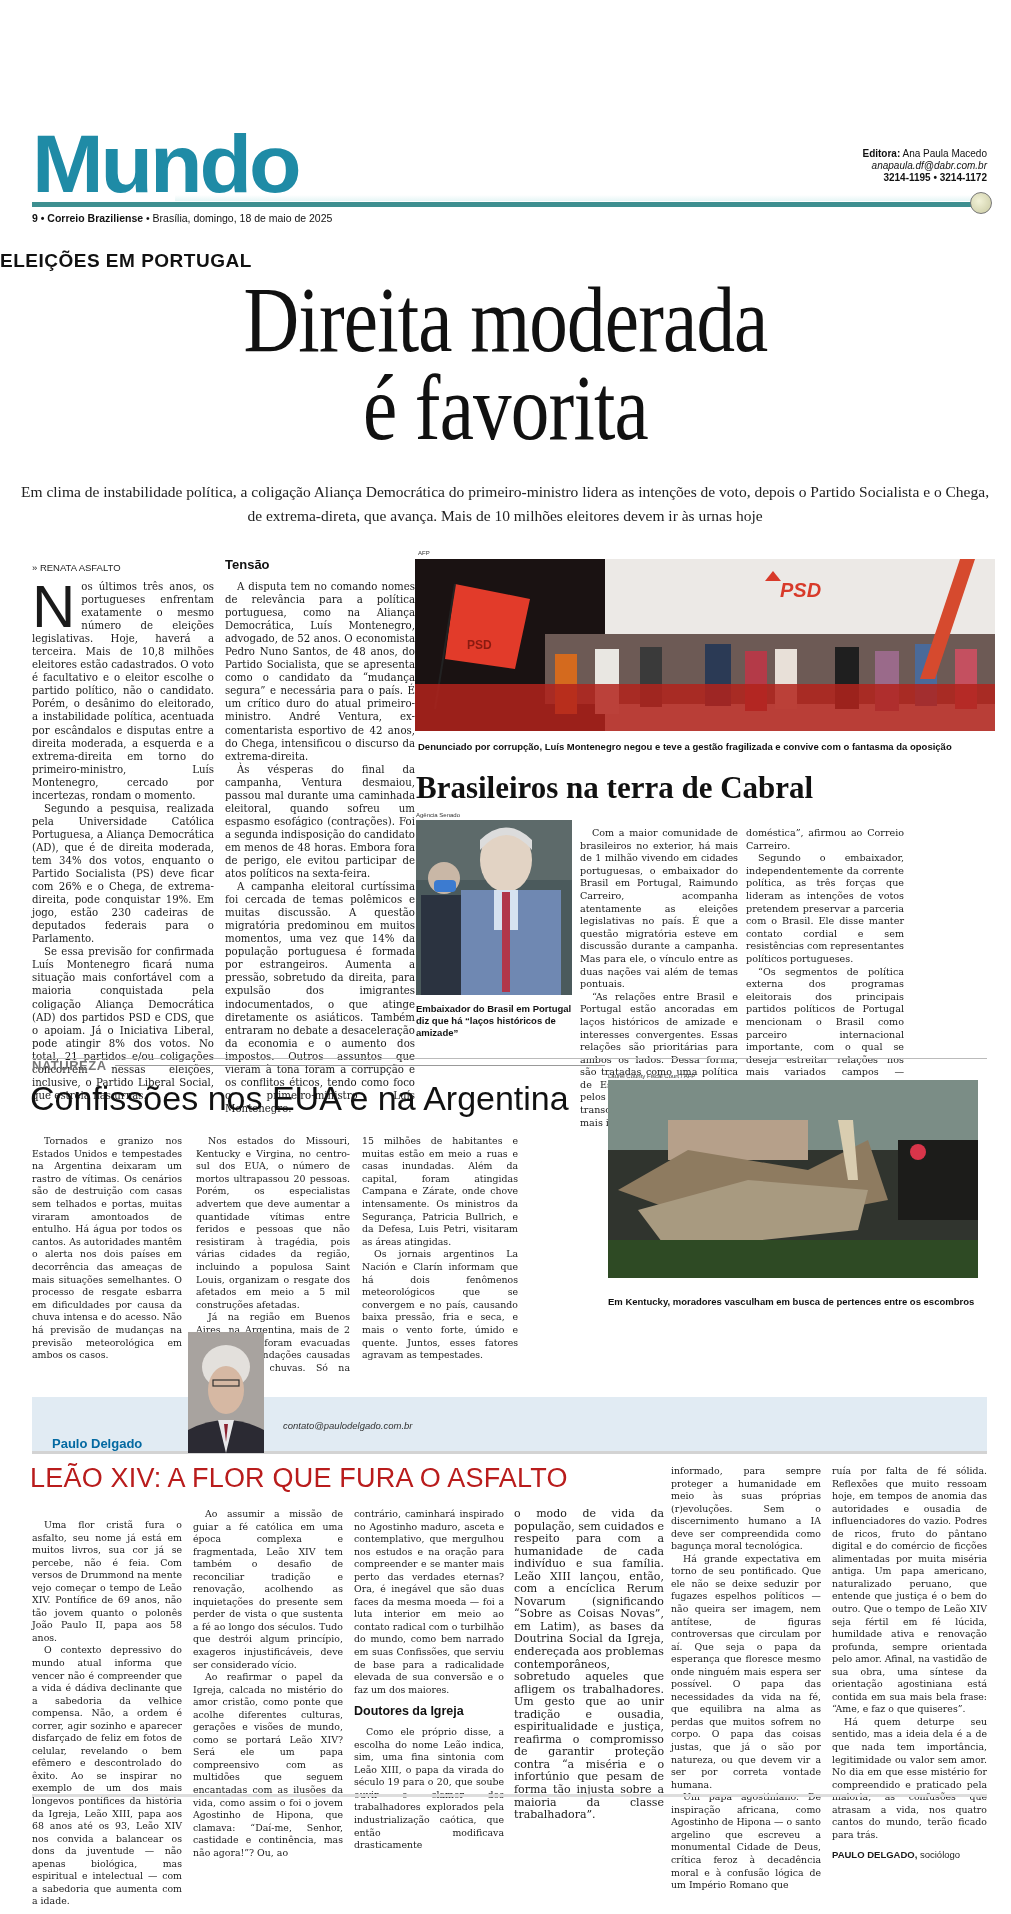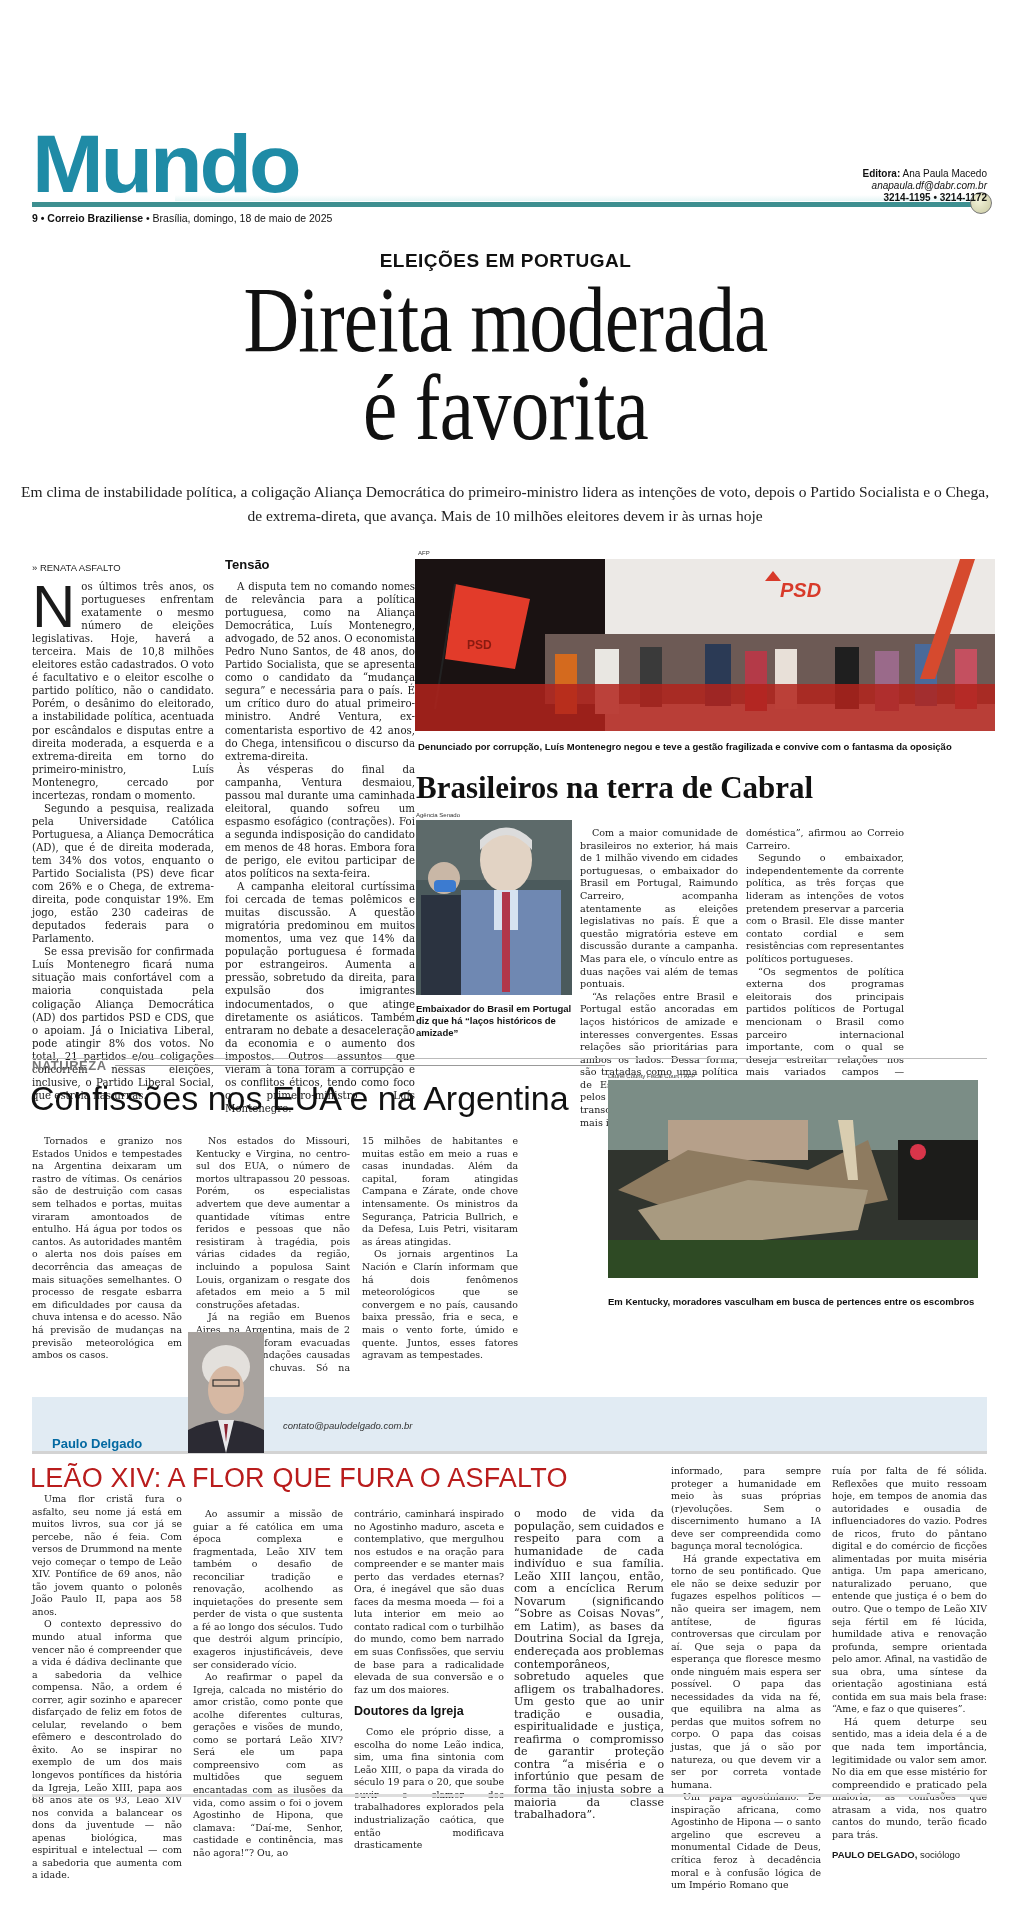--- a/index.html
+++ b/index.html
@@ -11,26 +11,26 @@
 
   
   #logo { left: 32px; top: 128px; font-family: "Liberation Sans", sans-serif; font-weight: 900;
           font-size: 82px; line-height: 72px; color: #1f8ba6; letter-spacing: -3px; transform: scaleX(1.05); transform-origin: left top; }
   #rule-top { left: 32px; top: 202px; width: 955px; height: 5px; background: #3d8f90; }
   #rule-thin { left: 175px; top: 195px; width: 810px; height: 6px; background: linear-gradient(#ffffff,#e6f6f6); }
   #globe { left: 970px; top: 192px; width: 22px; height: 22px; border-radius: 50%; border: 1.5px solid #777;
            background: radial-gradient(circle at 40% 40%, #f2f2d8, #c8c8a0); }
   #folio { left: 32px; top: 212px; font-size: 10.5px; font-family: "Liberation Sans", sans-serif; color: #111; }
   #folio b { font-weight: bold; }
-  #editor { right: 24px; top: 168px; text-align: right; font-family: "Liberation Sans", sans-serif; font-size: 10px; line-height: 12px; }
+  #editor { right: 24px; top: 148px; text-align: right; font-family: "Liberation Sans", sans-serif; font-size: 10px; line-height: 12px; }
   #editor .em { font-style: italic; }
   #editor .ph { font-weight: bold; }
 
   
-  #kicker { left: 0; width: 1011px; top: 250px; text-align: center; font-family: "Liberation Sans", sans-serif; font-weight: bold; font-size: 19px; letter-spacing: 0.5px; }
+  #kicker { left: 0; width: 1011px; top: 250px; font-family: "Liberation Sans", sans-serif; font-weight: bold; font-size: 19px; letter-spacing: 0.5px; }
   #headline { left: 0; width: 1011px; top: 275px; text-align: center; font-family: "Liberation Serif", serif; font-size: 94px; line-height: 88px; letter-spacing: -1px; transform: scaleX(0.82); transform-origin: center top; }
   #subhead { left: 20px; width: 970px; top: 480px; text-align: center; font-family: Liberation Serif, serif; font-size: 15.5px; line-height: 24px; color: #222; }
 
   
   .col { font-family: "DejaVu Serif", serif; font-size: 10.2px; line-height: 13.05px; text-align: justify; color: #1a1a1a; hyphens: auto; }
   .col p { text-indent: 12px; }
   .col p.noindent { text-indent: 0; }
   .byline { left: 32px; top: 562px; font-family: "Liberation Sans", sans-serif; font-size: 9.5px; color: #222; }
   .dropcap { float: left; font-family: "Liberation Sans", sans-serif; font-size: 60px; line-height: 50px; font-weight: 300; margin: 2px 6px 0 0; }
 
@@ -199,21 +199,21 @@
     <rect x="25" y="48" width="26" height="6" fill="none" stroke="#333" stroke-width="1.2"></rect>
     <path d="M0 121 L0 98 Q38 78 76 98 L76 121 Z" fill="#2b2a33"></path>
     <path d="M30 88 L38 121 L46 88 Z" fill="#e8e8ea"></path>
     <path d="M36 92 L38 110 L40 92 Z" fill="#8c2230"></path>
   </svg>
 </div>
 <div class="abs" id="col-email">contato@paulodelgado.com.br</div>
 
 <div class="abs sans" style="left:30px; top:1462px; font-size:27px; line-height:32px; color:#b91c1c; letter-spacing:0.2px;">LEÃO XIV: A FLOR QUE FURA O ASFALTO</div>
 
-<div class="abs col" style="left:32px; top:1475px; width:150px; font-size:9.4px; line-height:12.55px; margin-top:18px;">
+<div class="abs col" style="left:32px; top:1475px; width:150px; font-size:9.4px; line-height:12.55px; margin-top:44px;">
   <p>Uma flor cristã fura o asfalto, seu nome já está em muitos livros, sua cor já se percebe, não é feia. Com versos de Drummond na mente vejo começar o tempo de Leão XIV. Pontífice de 69 anos, não tão jovem quanto o polonês João Paulo II, papa aos 58 anos.</p>
   <p>O contexto depressivo do mundo atual informa que vencer não é compreender que a vida é dádiva declinante que a sabedoria da velhice compensa. Não, a ordem é correr, agir sozinho e aparecer disfarçado de feliz em fotos de celular, revelando o bem efêmero e descontrolado do êxito. Ao se inspirar no exemplo de um dos mais longevos pontífices da história da Igreja, Leão XIII, papa aos 68 anos até os 93, Leão XIV nos convida a balancear os dons da juventude — não apenas biológica, mas espiritual e intelectual — com a sabedoria que aumenta com a idade.</p>
 </div>
 <div class="abs col" style="left:193px; top:1508px; width:150px; font-size:9.4px; line-height:12.55px;">
   <p>Ao assumir a missão de guiar a fé católica em uma época complexa e fragmentada, Leão XIV tem também o desafio de reconciliar tradição e renovação, acolhendo as inquietações do presente sem perder de vista o que sustenta a fé ao longo dos séculos. Tudo que destrói algum princípio, exageros injustificáveis, deve ser considerado vício.</p>
   <p>Ao reafirmar o papel da Igreja, calcada no mistério do amor cristão, como ponte que acolhe diferentes culturas, gerações e visões de mundo, como se portará Leão XIV? Será ele um papa compreensivo com as multidões que seguem encantadas com as ilusões da vida, como assim o foi o jovem Agostinho de Hipona, que clamava: “Daí-me, Senhor, castidade e continência, mas não agora!”? Ou, ao</p>
 </div>
 <div class="abs" style="left:354px; top:1508px; width:150px;">
   <div class="col" style="font-size:9.4px; line-height:12.55px;">
     <p class="noindent">contrário, caminhará inspirado no Agostinho maduro, asceta e contemplativo, que mergulhou nos estudos e na oração para compreender e se manter mais perto das verdades eternas? Ora, é inegável que são duas faces da mesma moeda — foi a luta interior em meio ao contato radical com o turbilhão do mundo, como bem narrado em suas Confissões, que serviu de base para a radicalidade elevada de sua conversão e o faz um dos maiores.</p>

